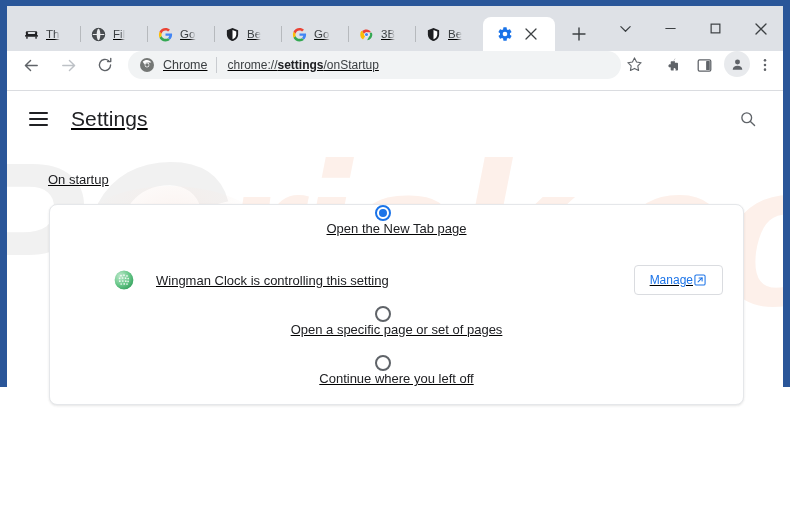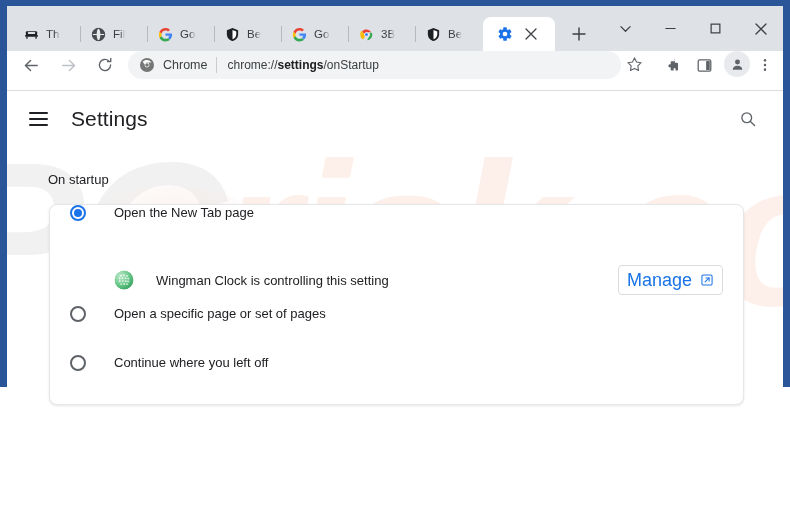--- a/index.html
+++ b/index.html
@@ -15,20 +15,21 @@
   }
 
   
   #frame {
     position: absolute;
     left: 0; top: 0;
     width: 790px; height: 387px;
     background: #2a5699;
     box-sizing: border-box;
     padding: 6px 7px 7px 7px;
+    text-decoration: underline;
   }
   #window {
     position: relative;
     width: 776px;
     height: 508px;
     background: #ffffff;
     overflow: hidden;
   }
 
   
@@ -276,24 +277,25 @@
     margin: 17px 39px 0 42px;
     background: #ffffff;
     border: 1px solid #e5e7ea;
     border-radius: 8px;
     box-shadow: 0 1px 2px rgba(60,64,67,.08), 0 1px 3px rgba(60,64,67,.06);
     padding: 0;
     overflow: hidden;
   }
   .radio-row {
     display: flex;
-    align-items: flex-start;
+    align-items: center;
     height: 49px;
     padding: 0 20px 0 20px;
     box-sizing: border-box;
+    flex-direction: column;
   }
   .radio {
     width: 16px; height: 16px;
     border-radius: 50%;
     border: 2px solid #5f6368;
     box-sizing: border-box;
     flex: 0 0 16px;
     margin-right: 28px;
     position: relative;
   }
@@ -334,30 +336,29 @@
     color: #202124;
     flex: 1 1 auto;
   }
   .card-btn {
     height: 30px;
     min-width: 60px;
     border: 1px solid #dadce0;
     border-radius: 4px;
     background: #ffffff;
     color: #1a73e8;
-    font-size: 18px;
+    font-size: 12px;
     font-family: "Liberation Sans", sans-serif;
     display: flex;
     align-items: center;
     justify-content: center;
-    padding: 0 8px;
+    padding: 0 15px;
     box-sizing: border-box;
     margin-left: 9px;
     white-space: nowrap;
-    gap: 8px;
   }
   .card-btn .extlink {
     display: inline-flex;
     align-items: center;
     color: #1a73e8;
   }
 </style>
 </head>
 <body>
 

